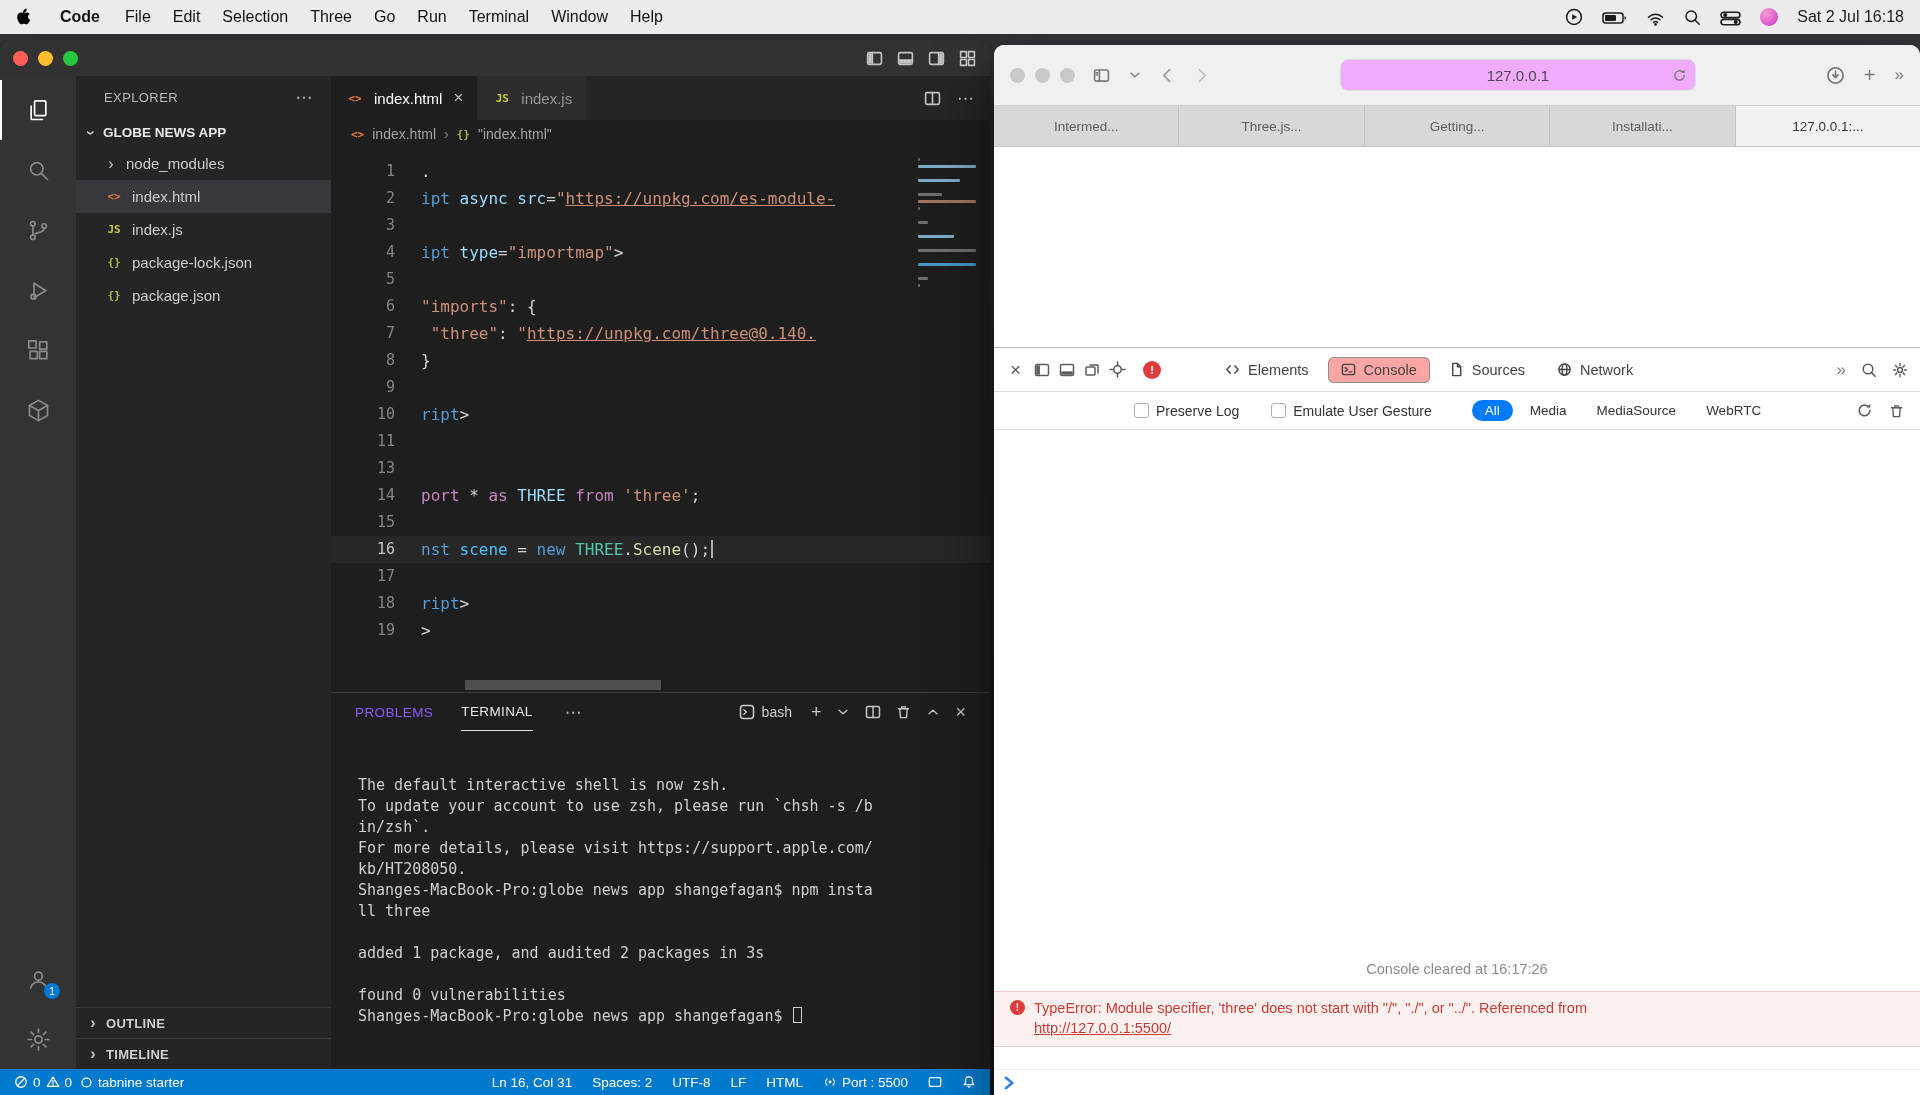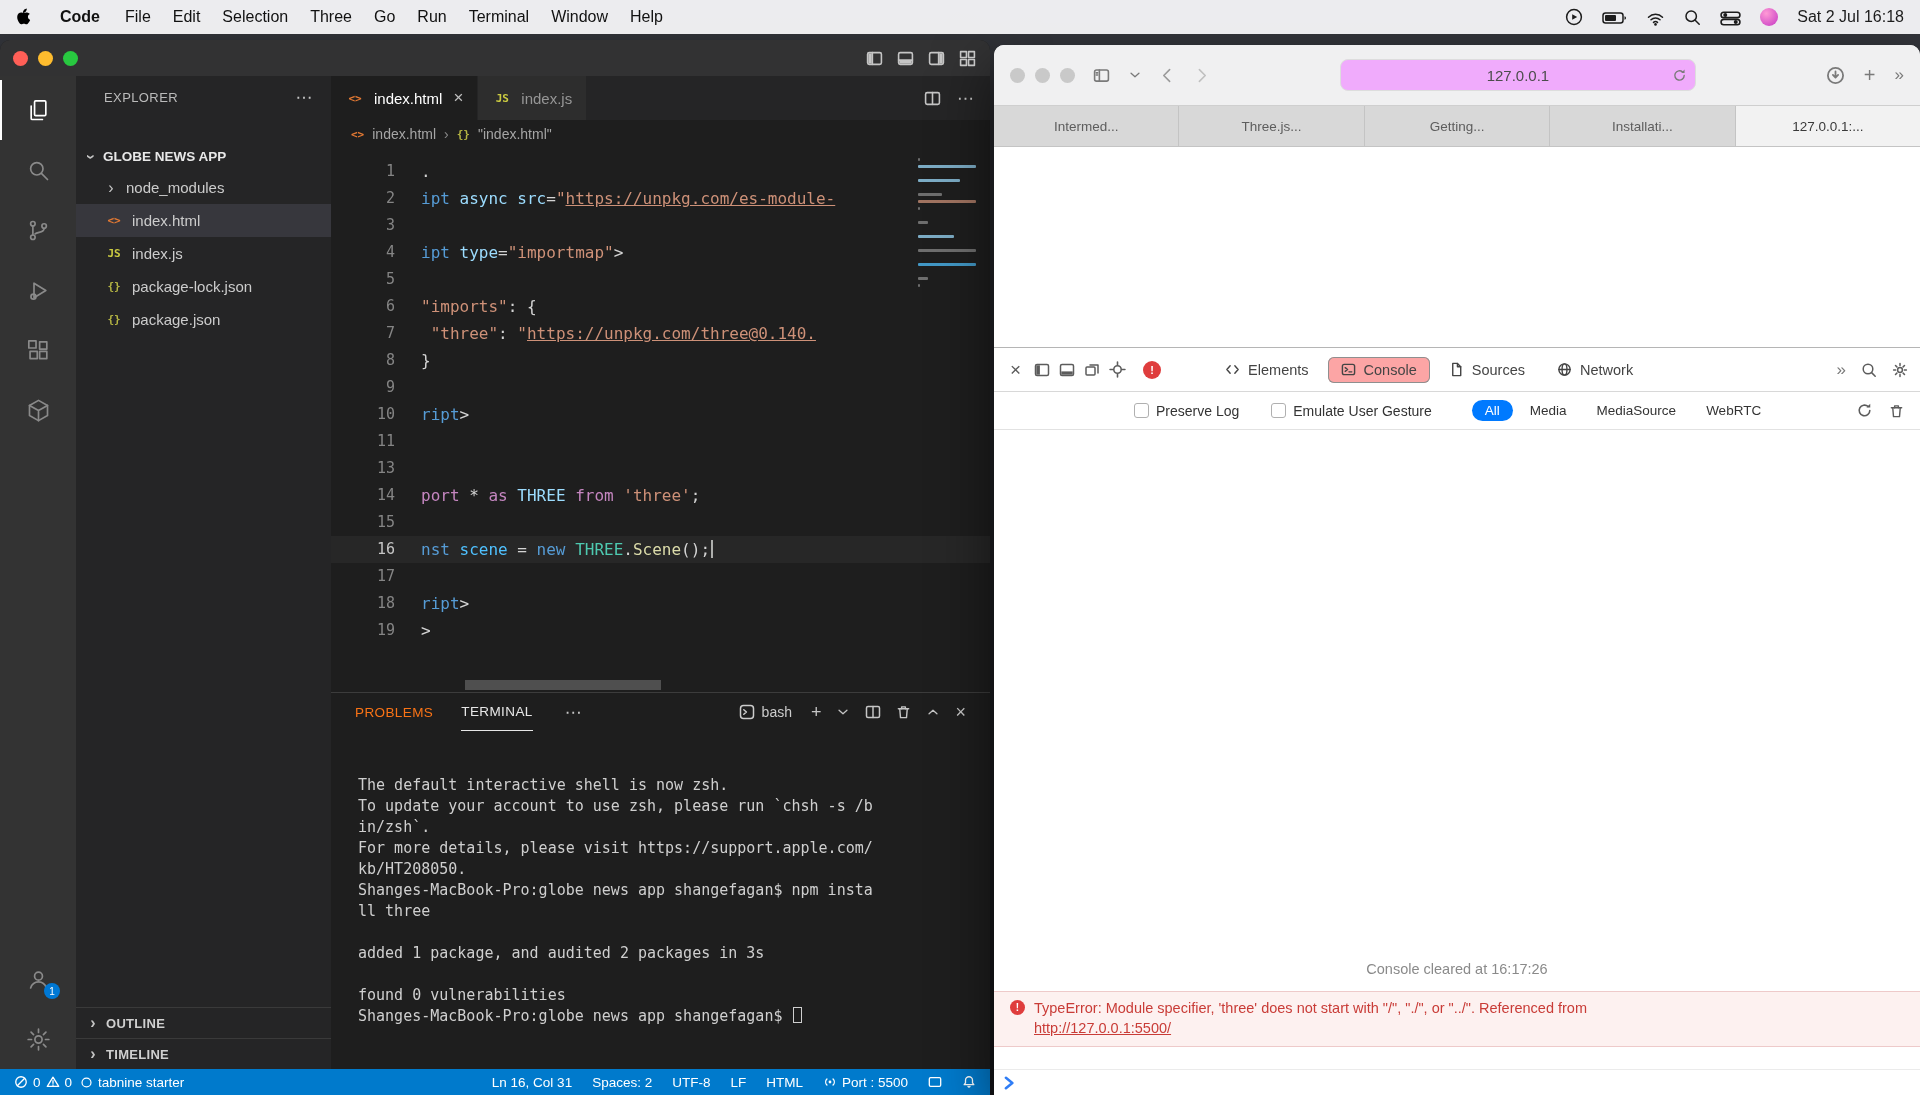--- a/index.html
+++ b/index.html
@@ -49,21 +49,21 @@
   .act-icon { height:60px; display:flex; align-items:center; justify-content:center; color:#8a8a8a; position:relative; }
   .act-icon.active { color:#fff; box-shadow:inset 2px 0 0 #fff; }
   .act-bottom { margin-top:auto; }
   .badge { position:absolute; right:16px; bottom:10px; background:#0078d4; color:#fff; font-size:10px;
            width:16px; height:16px; border-radius:50%; display:flex; align-items:center; justify-content:center; }
 
   .sidebar { flex:0 0 255px; background:#252526; display:flex; flex-direction:column; min-height:0; }
   .sidebar-header { flex:0 0 42px; display:flex; align-items:center; padding:0 18px 0 28px; font-size:13px; letter-spacing:.4px; color:#bbb; }
   .sidebar-header .spacer, .flex1 { flex:1; }
   .more-glyph { color:#c5c5c5; font-size:17px; }
-  .project-row { flex:0 0 29px; display:flex; align-items:center; gap:5px; padding-left:8px; font-weight:700; font-size:13.5px; color:#e8e8e8;margin-top:24px; }
+  .project-row { flex:0 0 29px; display:flex; align-items:center; gap:5px; padding-left:8px; font-weight:700; font-size:13.5px; color:#e8e8e8; }
   .tree-chev { display:inline-block; color:#c5c5c5; font-size:16px; width:14px; text-align:center; }
   .tree-chev.expanded { transform:rotate(90deg); }
   .file-row { height:33px; display:flex; align-items:center; gap:8px; padding-left:28px; color:#cccccc; font-size:15px; }
   .file-row.selected { background:#37373d; }
   .file-icon { width:20px; font-family:"DejaVu Sans Mono",monospace; font-weight:700; font-size:11px; text-align:center; }
   .fi-html { color:#e37933; } .fi-js { color:#cbcb41; } .fi-json { color:#b5b543; }
   .side-sections { margin-top:auto; }
   .side-section { height:31px; display:flex; align-items:center; gap:6px; padding-left:10px; border-top:1px solid #3a3a3a;
                   font-size:13px; font-weight:700; letter-spacing:.3px; color:#cfcfcf; }
 
@@ -88,21 +88,21 @@
   .tok-stru{color:#ce9178; text-decoration:underline}
   .tok-kw{color:#c586c0} .tok-kw2{color:#569cd6} .tok-var{color:#9cdcfe} .tok-var2{color:#4fc1ff}
   .tok-cls{color:#4ec9b0} .tok-fn{color:#dcdcaa} .tok-pn{color:#d4d4d4}
   .code-caret { display:inline-block; width:2px; height:18px; background:#aeafad; vertical-align:-3px; margin-left:1px; }
   .minimap { position:absolute; right:10px; top:10px; width:62px; }
   .mm-line { height:3px; margin-bottom:4px; border-radius:1px; }
   .hscrollbar { position:absolute; bottom:2px; left:134px; width:196px; height:10px; background:rgba(140,140,140,.45); }
 
   .panel { flex:0 0 377px; border-top:1px solid #3c3c3c; display:flex; flex-direction:column; min-height:0; }
   .panel-header { flex:0 0 38px; display:flex; align-items:center; padding:0 24px; }
-  .panel-tab { font-size:13.5px; letter-spacing:.4px; color:#f97316; height:100%; display:flex; align-items:center; margin-right:28px; }
+  .panel-tab { font-size:13.5px; letter-spacing:.4px; color:#8b5cf6; height:100%; display:flex; align-items:center; margin-right:28px; }
   .panel-tab.active { color:#e7e7e7; border-bottom:1px solid #e7e7e7; }
   .panel-more { color:#c5c5c5; margin-left:4px; font-size:17px; }
   .panel-right { margin-left:auto; display:flex; align-items:center; gap:15px; color:#c5c5c5; }
   .bash-group { display:flex; align-items:center; gap:7px; font-size:14px; color:#cccccc; margin-right:4px; }
   .glyph-btn { font-size:18px; color:#c5c5c5; line-height:1; }
   .terminal { flex:1; padding:44px 0 0 27px; font-family:"DejaVu Sans Mono",monospace; font-size:15px; line-height:21px; color:#cfcfcf; overflow:hidden; }
   .term-line { white-space:pre; min-height:21px; }
   .term-cursor { display:inline-block; width:9px; height:16px; border:1px solid #cfcfcf; vertical-align:-2px; margin-left:2px; }
 
   .statusbar { flex:0 0 26px; background:var(--status-bar-blue,#007acc); color:#fff; display:flex; align-items:center;

